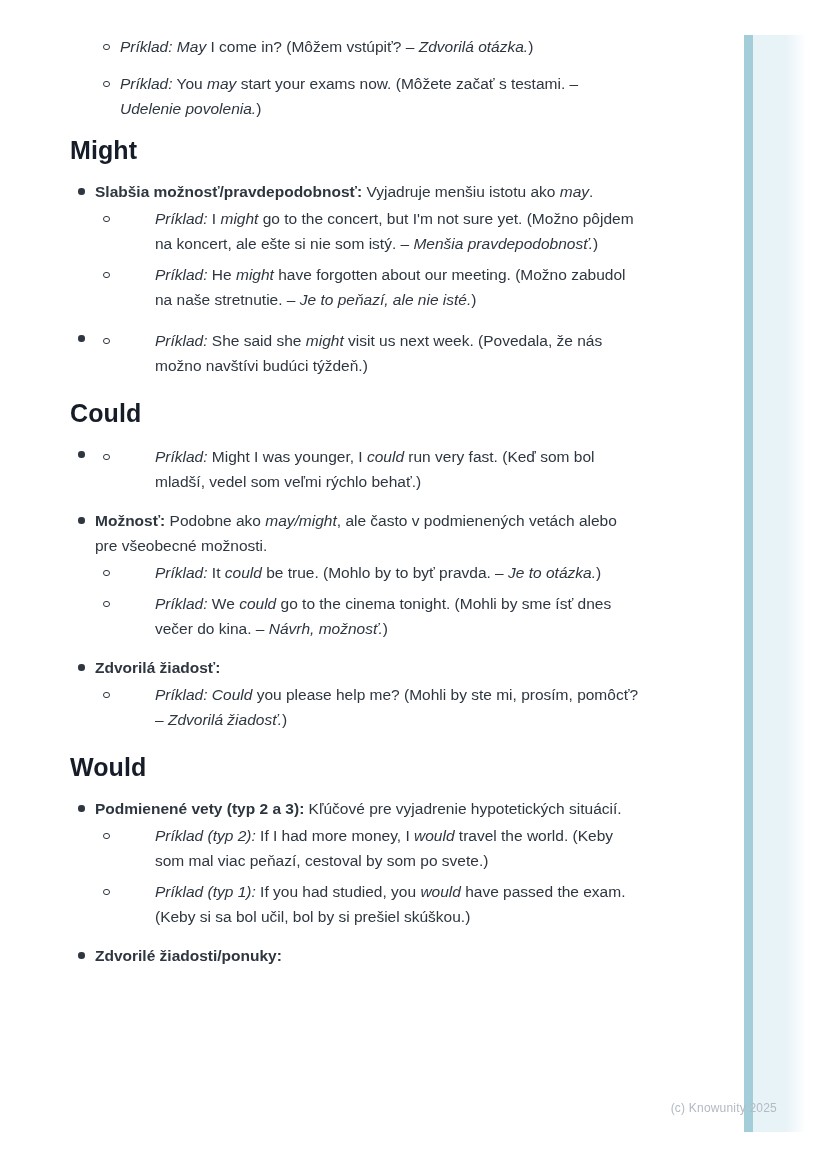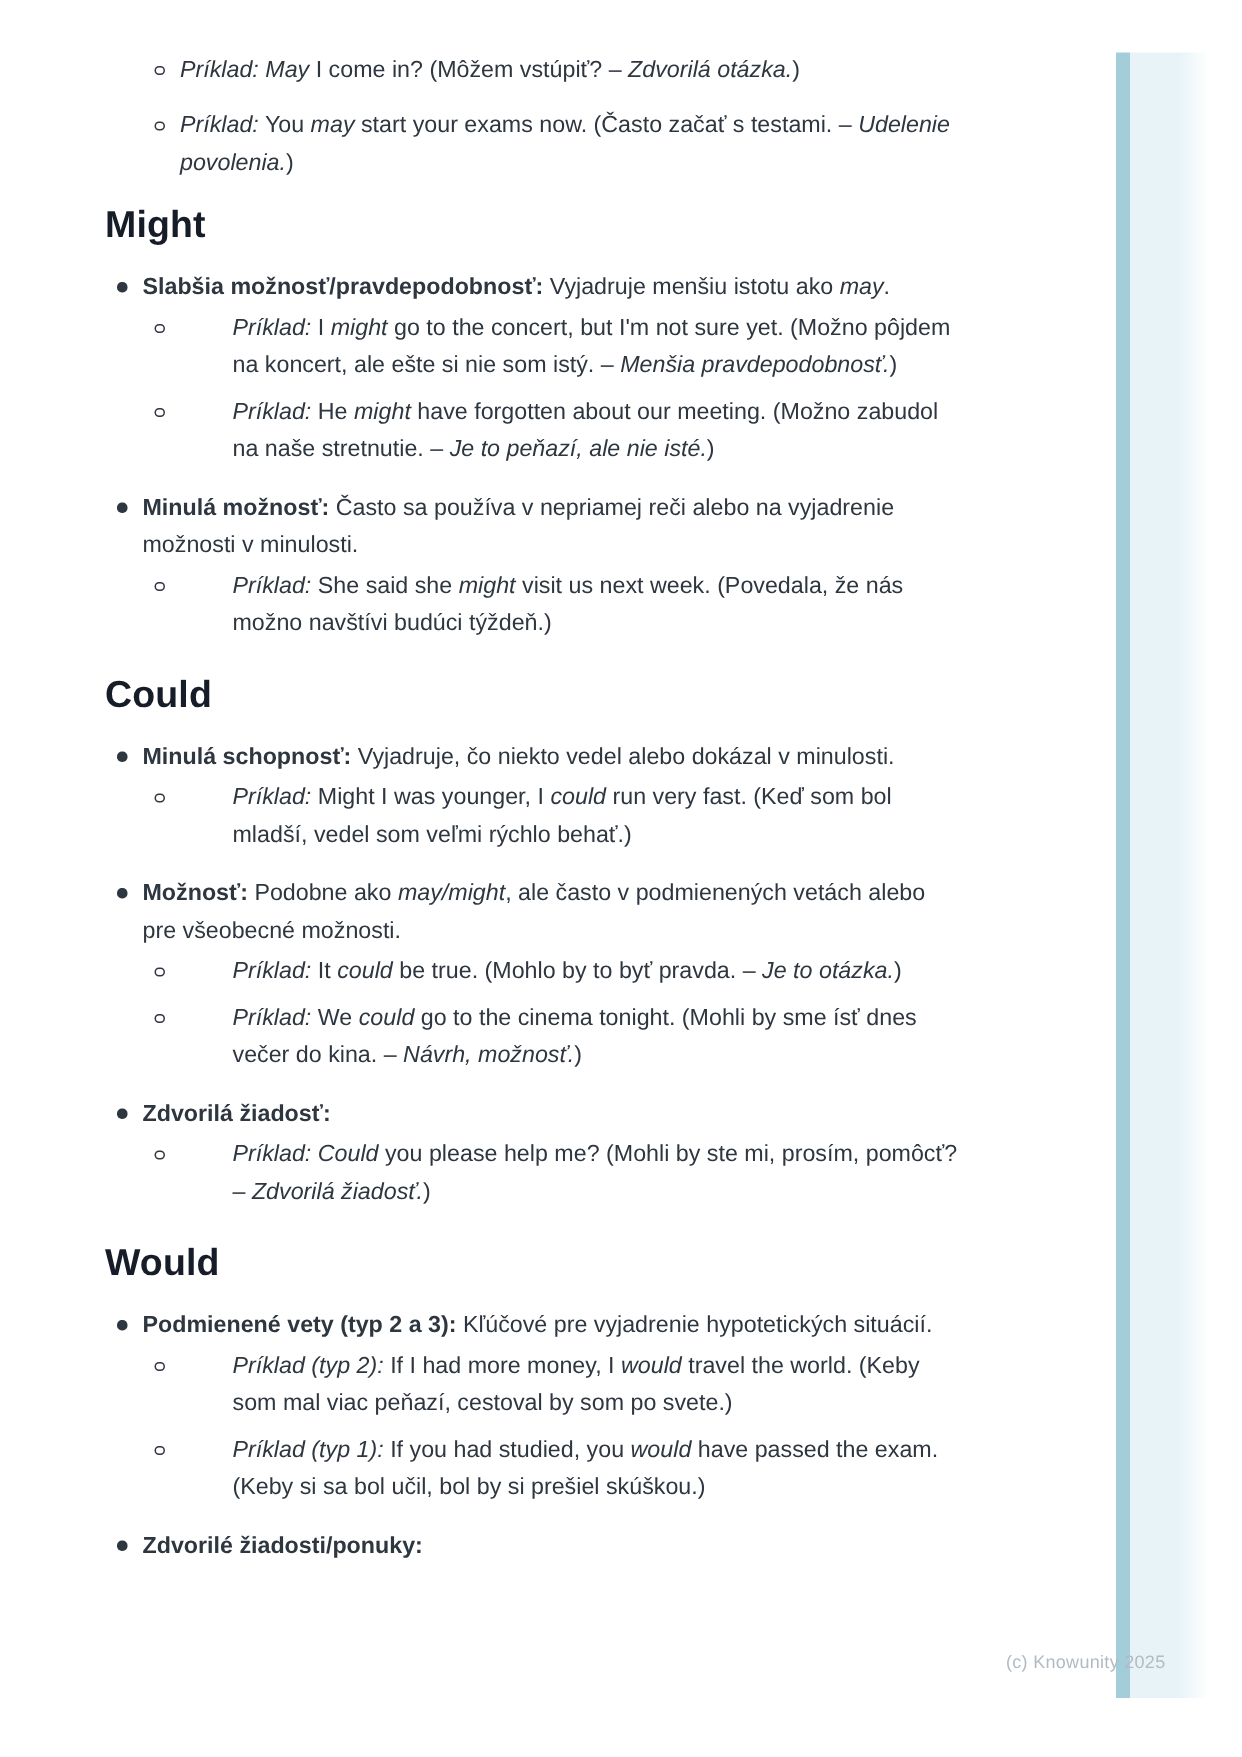--- a/index.html
+++ b/index.html
@@ -86,21 +86,21 @@
       <ul class="top-list orphan-sub-list">
         <li>
           <span class="marker marker-circle"></span>
           <div class="li-content">
             <div class="li-body"><span class="run run-i">Príklad: May</span><span class="run run-n"> I come in? (Môžem vstúpiť? – </span><span class="run run-i">Zdvorilá otázka.</span><span class="run run-n">)</span></div>
           </div>
         </li>
         <li>
           <span class="marker marker-circle"></span>
           <div class="li-content">
-            <div class="li-body"><span class="run run-i">Príklad:</span><span class="run run-n"> You </span><span class="run run-i">may</span><span class="run run-n"> start your exams now. (Často začať s testami. – </span><span class="run run-i">Udelenie povolenia.</span><span class="run run-n">)</span></div>
+            <div class="li-body"><span class="run run-i">Príklad:</span><span class="run run-n"> You </span><span class="run run-i">may</span><span class="run run-n"> start your exams now. (Môžete začať s testami. – </span><span class="run run-i">Udelenie povolenia.</span><span class="run run-n">)</span></div>
           </div>
         </li>
       </ul>
       <h2 class="section-heading">Might</h2>
       <ul class="top-list">
         <li>
           <span class="marker marker-disc"></span>
           <div class="li-content">
             <div class="li-body"><span class="run run-b">Slabšia možnosť/pravdepodobnosť:</span><span class="run run-n"> Vyjadruje menšiu istotu ako </span><span class="run run-i">may</span><span class="run run-n">.</span></div>
             <ul class="sub-list">
@@ -115,38 +115,36 @@
                 <div class="li-content">
                   <div class="li-body"><span class="run run-i">Príklad:</span><span class="run run-n"> He </span><span class="run run-i">might</span><span class="run run-n"> have forgotten about our meeting. (Možno zabudol na naše stretnutie. – </span><span class="run run-i">Je to peňazí, ale nie isté.</span><span class="run run-n">)</span></div>
                 </div>
               </li>
             </ul>
           </div>
         </li>
         <li>
           <span class="marker marker-disc"></span>
           <div class="li-content">
-            <div class="li-body"><span class="run run-b">Minulá možnosť:</span><span class="run run-n"> Často sa používa v nepriamej reči alebo na vyjadrenie možnosti v minulosti.</span></div>
             <ul class="sub-list">
               <li>
                 <span class="marker marker-circle"></span>
                 <div class="li-content">
                   <div class="li-body"><span class="run run-i">Príklad:</span><span class="run run-n"> She said she </span><span class="run run-i">might</span><span class="run run-n"> visit us next week. (Povedala, že nás možno navštívi budúci týždeň.)</span></div>
                 </div>
               </li>
             </ul>
           </div>
         </li>
       </ul>
       <h2 class="section-heading">Could</h2>
       <ul class="top-list">
         <li>
           <span class="marker marker-disc"></span>
           <div class="li-content">
-            <div class="li-body"><span class="run run-b">Minulá schopnosť:</span><span class="run run-n"> Vyjadruje, čo niekto vedel alebo dokázal v minulosti.</span></div>
             <ul class="sub-list">
               <li>
                 <span class="marker marker-circle"></span>
                 <div class="li-content">
                   <div class="li-body"><span class="run run-i">Príklad:</span><span class="run run-n"> Might I was younger, I </span><span class="run run-i">could</span><span class="run run-n"> run very fast. (Keď som bol mladší, vedel som veľmi rýchlo behať.)</span></div>
                 </div>
               </li>
             </ul>
           </div>
         </li>

